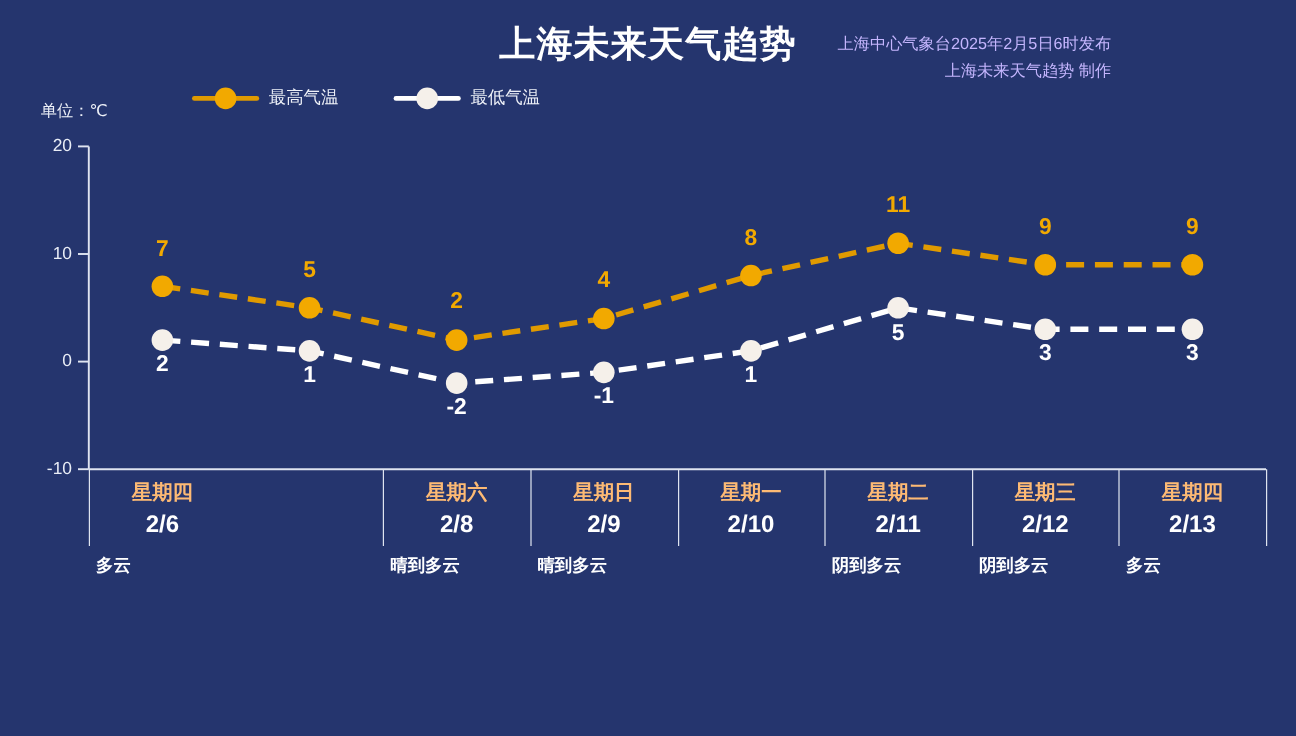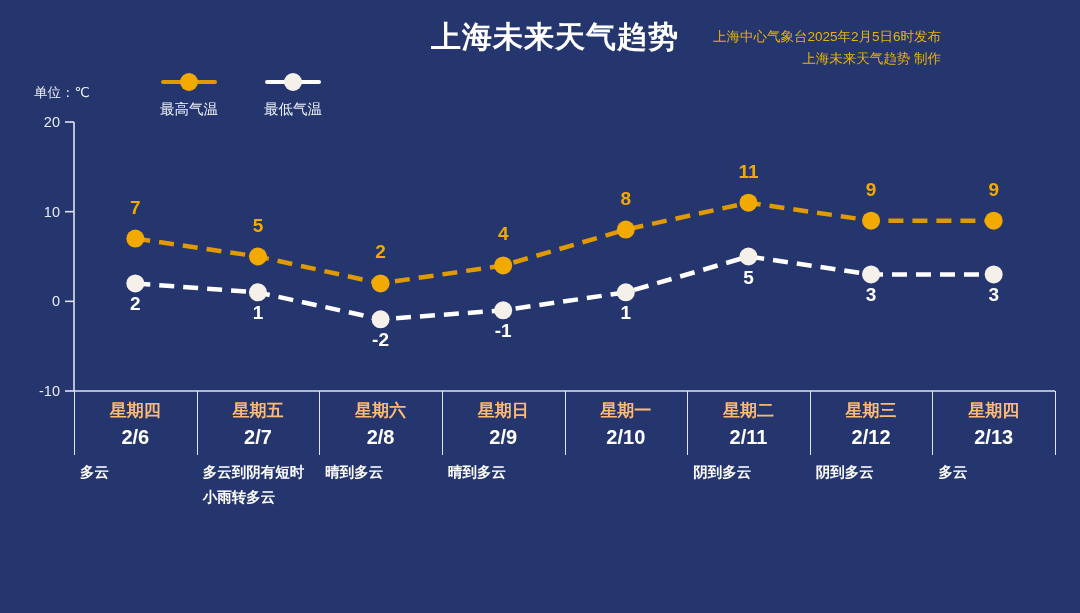--- a/index.html
+++ b/index.html
@@ -12,40 +12,40 @@
     background: #25356e;
     font-family: "Liberation Sans", "DejaVu Sans", sans-serif;
     overflow: hidden;
     position: relative;
     -webkit-font-smoothing: antialiased;
   }
 
   
   #header {
     position: absolute;
-    left: 15px; top: 0;
+    left: 0; top: 0;
     width: 948px;
     height: 110px;
   }
   #chart-title {
     position: absolute;
     left: 0; top: 17px;
     width: 1080px;
     text-align: center;
     font-size: 30px;
     font-weight: bold;
     color: #ffffff;
     letter-spacing: 1px;
   }
   #attribution {
     position: absolute;
     right: 22px;
     top: 26px;
     text-align: right;
-    color: #eab308;
+    color: #c4b5fd;
     font-size: 13.5px;
     line-height: 22px;
   }
   #attribution div { white-space: nowrap; }
 
   
   #unit-label {
     position: absolute;
     left: 34px;
     top: 84px;
@@ -55,23 +55,22 @@
   #legend {
     position: absolute;
     left: 160px;
     top: 72px;
     display: flex;
     align-items: center;
     gap: 46px;
   }
   .legend-item {
     display: flex;
-    align-items: center;
+    align-items: flex-start;
     gap: 8px;
-    flex-direction: column;
   }
   .legend-swatch {
     position: relative;
     width: 56px;
     height: 20px;
   }
   .legend-swatch .lg-line {
     position: absolute;
     left: 0; top: 8px;
     width: 56px; height: 4px;
@@ -257,26 +256,20 @@
     </div>
 </div>
 
 <div id="xaxis">
     <div class="day-col" style="left: 0px; width: 122.625px;">
       <div class="divider"></div>
       <div class="day-name">星期四</div>
       <div class="day-date">2/6</div>
       <div class="day-desc">多云</div>
     </div>
-    <div class="day-col" style="left: 122.625px; width: 122.625px;">
-      <div class="divider"></div>
-      <div class="day-name">星期五</div>
-      <div class="day-date">2/7</div>
-      <div class="day-desc wrap">多云到阴有短时小雨转多云</div>
-    </div>
     <div class="day-col" style="left: 245.25px; width: 122.625px;">
       <div class="divider"></div>
       <div class="day-name">星期六</div>
       <div class="day-date">2/8</div>
       <div class="day-desc">晴到多云</div>
     </div>
     <div class="day-col" style="left: 367.875px; width: 122.625px;">
       <div class="divider"></div>
       <div class="day-name">星期日</div>
       <div class="day-date">2/9</div>

